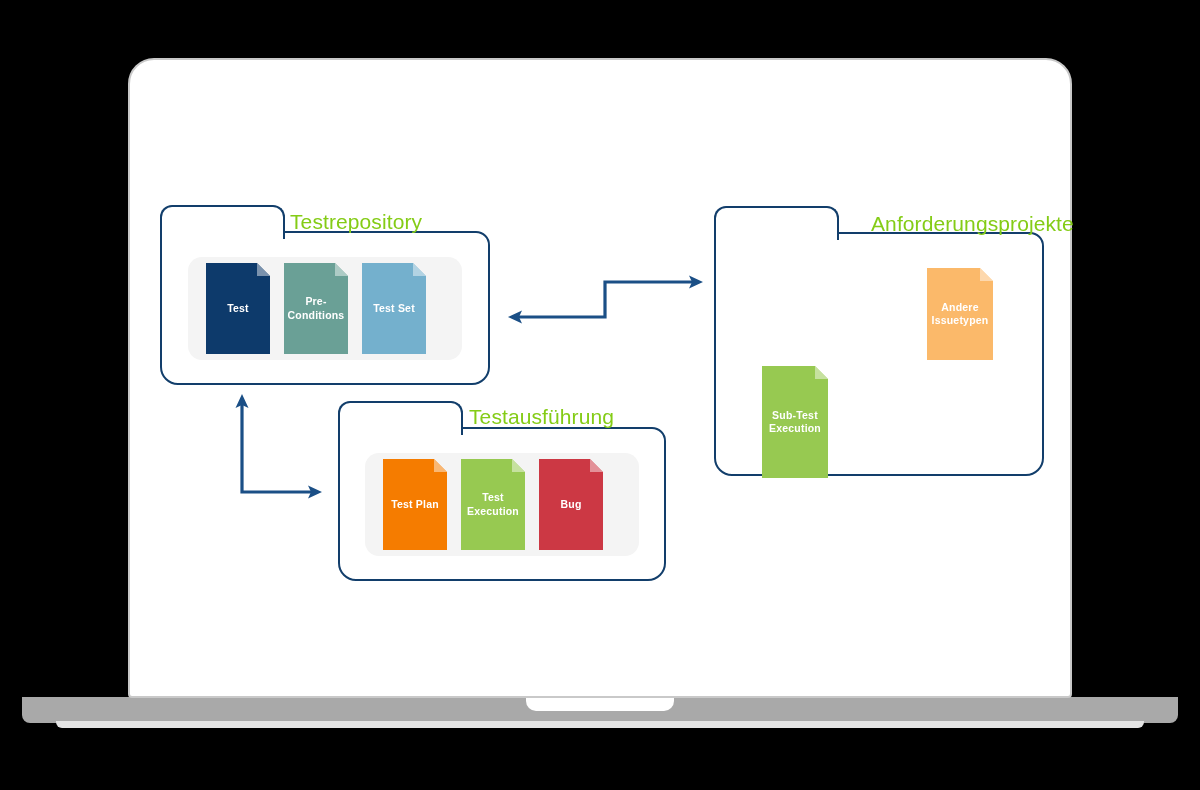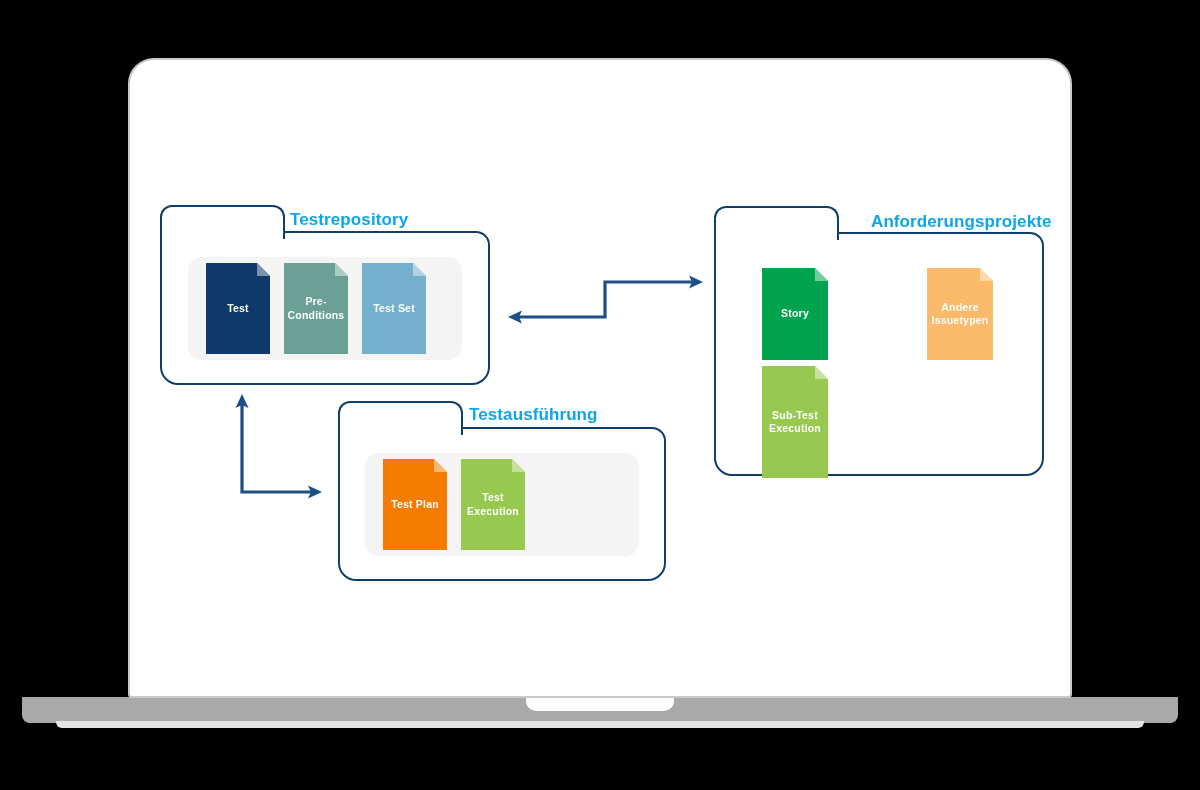--- a/index.html
+++ b/index.html
@@ -85,23 +85,23 @@
   
   .folder-seam {
     position: absolute;
     top: 24px;
     height: 6px;
     background: #ffffff;
     z-index: 4;
   }
   .folder-title {
     position: absolute;
-    color: #0ea5e9;
-    font-size: 17px;
-    font-weight: 700;
+    color: #84cc16;
+    font-size: 21px;
+    font-weight: 400;
     letter-spacing: 0.1px;
     white-space: nowrap;
     z-index: 5;
   }
 
   
   .card-panel {
     position: absolute;
     background: #f4f4f4;
     border-radius: 14px;
@@ -174,24 +174,20 @@
     </div>
 
     <div class="folder-title" style="left:130px; top:5px;">Testrepository</div>
   </div>
 
   <div class="folder" style="left:714px; top:206px; width:330px; height:270px;">
     <div class="folder-tab" style="width:125px;"></div>
     <div class="folder-body" style="width:330px; height:244px;"></div>
     <div class="folder-seam" style="left:2px; width:121px;"></div>
 
-    <div class="card" style="left:48px; top:62px; width:66px; height:92px; background:#00a44f;">
-      <div class="card-fold"></div>
-      <span class="card-label">Story</span>
-    </div>
 
 
     <div class="card" style="left:213px; top:62px; width:66px; height:92px; background:#fbb96a;">
       <div class="card-fold"></div>
       <span class="card-label">Andere<br>Issuetypen</span>
     </div>
 
     <div class="card" style="left:48px; top:160px; width:66px; height:112px; background:#97c951;">
       <div class="card-fold"></div>
       <span class="card-label">Sub-Test<br>Execution</span>
@@ -209,20 +205,24 @@
     <div class="card" style="left:45px; top:58px; width:64px; height:91px; background:#f57c00;">
       <div class="card-fold"></div>
       <span class="card-label">Test Plan</span>
     </div>
 
     <div class="card" style="left:123px; top:58px; width:64px; height:91px; background:#97c951;">
       <div class="card-fold"></div>
       <span class="card-label">Test<br>Execution</span>
     </div>
 
+    <div class="card" style="left:201px; top:58px; width:64px; height:91px; background:#cc3844;">
+      <div class="card-fold"></div>
+      <span class="card-label">Bug</span>
+    </div>
 
     <div class="folder-title" style="left:131px; top:4px;">Testausführung</div>
   </div>
 
   <svg class="arrow-svg" style="left:500px; top:265px;" width="215" height="70" viewBox="0 0 215 70">
     <path d="M 14 52 L 105 52 L 105 17 L 197 17" fill="none" stroke="#1b4f86" stroke-width="3.2" stroke-linejoin="miter"></path>
     <path d="M 203 17 L 189 10.5 L 192 17 L 189 23.5 Z" fill="#1b4f86"></path>
     <path d="M 8 52 L 22 45.5 L 19 52 L 22 58.5 Z" fill="#1b4f86"></path>
   </svg>
 

